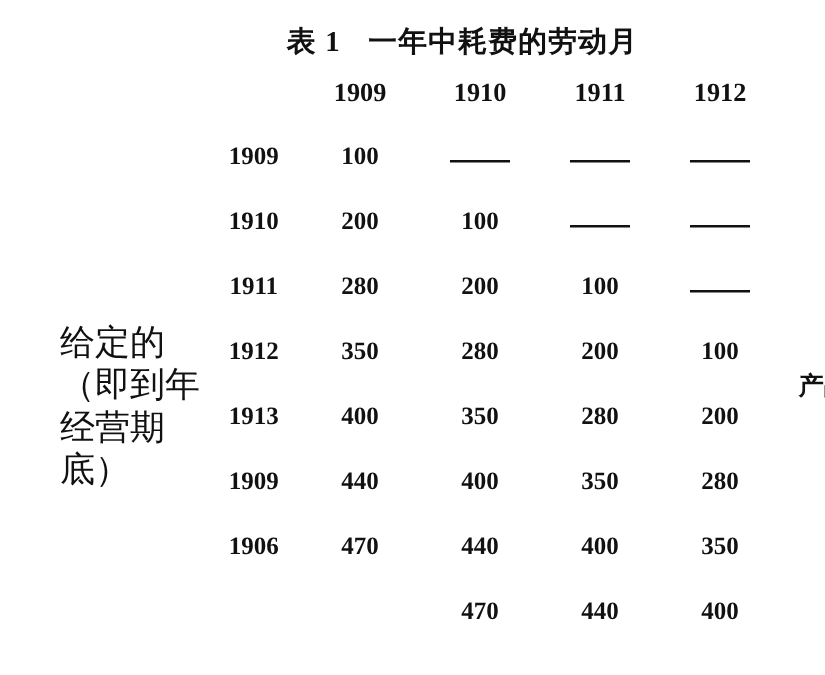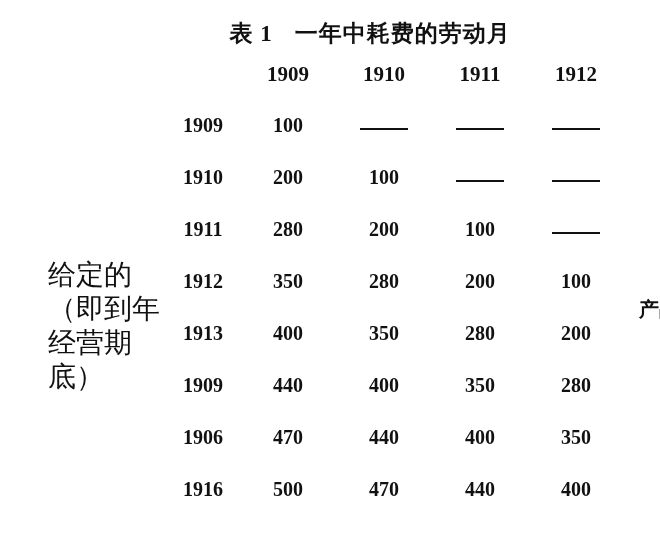--- a/index.html
+++ b/index.html
@@ -204,21 +204,19 @@
 
     <div class="row">
       <div class="rowlabel">1906</div>
       <div class="cell" style="left:200px">470</div>
       <div class="cell" style="left:296px">440</div>
       <div class="cell" style="left:392px">400</div>
       <div class="cell" style="left:488px">350</div>
     </div>
 
     <div class="row">
-      <div class="rowlabel">1916</div>
-      <div class="cell" style="left:200px">500</div>
       <div class="cell" style="left:296px">470</div>
       <div class="cell" style="left:392px">440</div>
       <div class="cell" style="left:488px">400</div>
     </div>
 
   </div>
 </div>
 
 </body></html>

